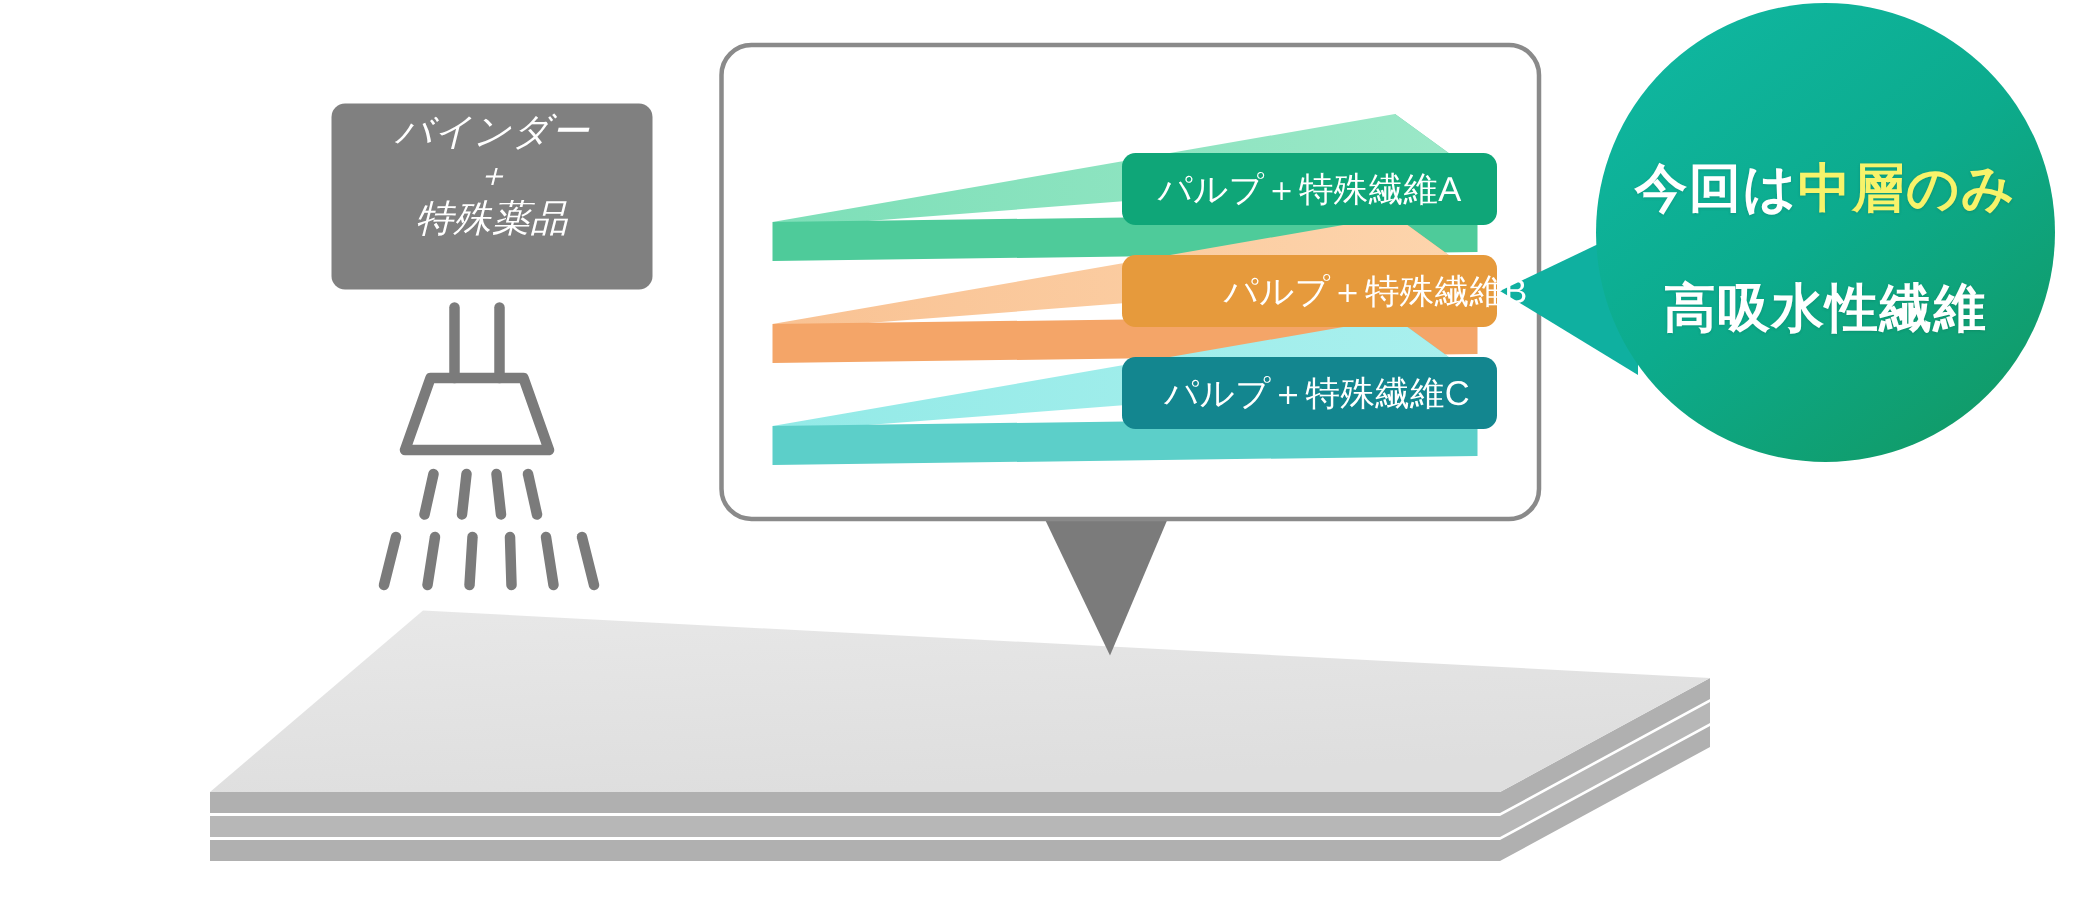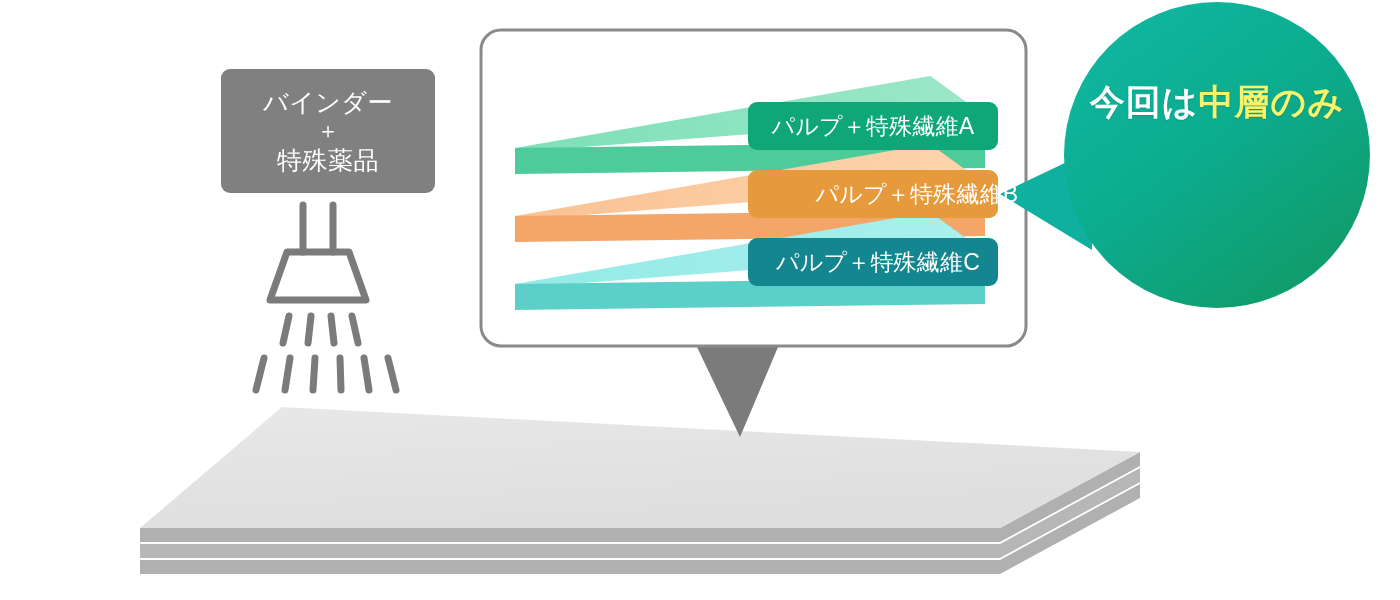--- a/index.html
+++ b/index.html
@@ -10,23 +10,24 @@
     overflow:hidden;
     position:relative;
   }
   #stage{position:absolute;left:0;top:0;width:1400px;height:600px;}
   #stage svg{position:absolute;left:0;top:0;}
 
   .txt{position:absolute;color:#ffffff;white-space:nowrap;}
 
   
   .binder-box-text{
-    left:222px;top:70px;width:212px;height:122px;
+    left:222px;top:56px;width:212px;height:122px;
     display:flex;flex-direction:column;align-items:center;justify-content:center;
     gap:2px;
+    font-style:italic;
   }
   .binder-line{font-size:25px;line-height:30px;letter-spacing:.5px;}
   .binder-plus{font-size:22px;line-height:24px;}
 
   
   .badge-text{
     height:48px;display:flex;align-items:center;justify-content:center;
     font-size:23px;letter-spacing:.2px;
   }
   #badge-a-text{left:748px;top:102px;width:250px;border-radius:12px;}
@@ -36,20 +37,21 @@
   
   .callout-text{
     left:1052px;top:74px;width:330px;
     display:flex;flex-direction:column;align-items:center;justify-content:center;
     text-align:center;
   }
   .callout-line{
     font-size:35px;line-height:56px;font-weight:bold;
     letter-spacing:1px;
     text-shadow:0 1px 2px rgba(0,60,50,.18);
+    margin-top:24px;
   }
   .hl{color:#f7f36a;}
 </style>
 </head>
 <body>
 
 <div id="stage">
 
   <svg width="1400" height="600" viewBox="0 0 1400 600">
     <defs>
@@ -144,15 +146,16 @@
     <div class="binder-plus">＋</div>
     <div class="binder-line">特殊薬品</div>
   </div>
 
   <div id="badge-a-text" class="txt badge-text">パルプ＋特殊繊維A</div>
   <div id="badge-b-text" class="txt badge-text">パルプ＋特殊繊維B</div>
   <div id="badge-c-text" class="txt badge-text">パルプ＋特殊繊維C</div>
 
   <div class="txt callout-text">
     <div class="callout-line"><span>今回は</span><span class="hl">中層のみ</span></div>
+    <div class="callout-line">高吸水性繊維</div>
   </div>
 
 </div>
 
 </body></html>

